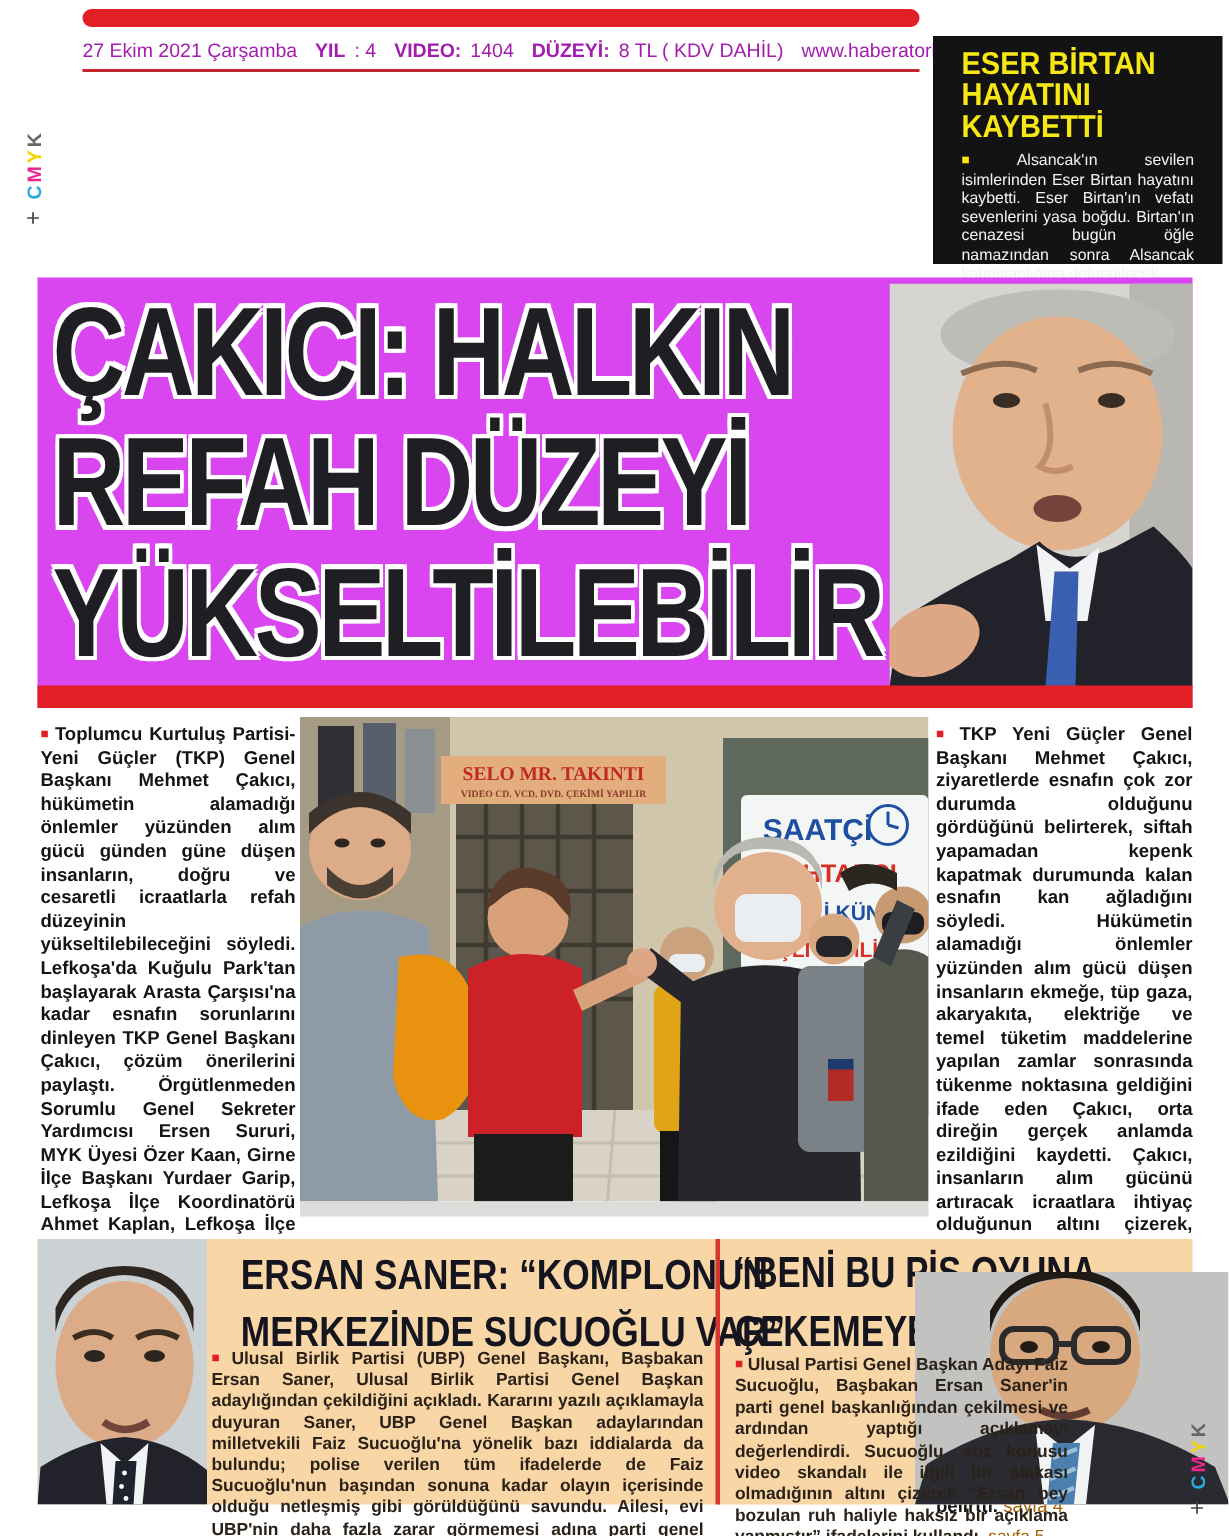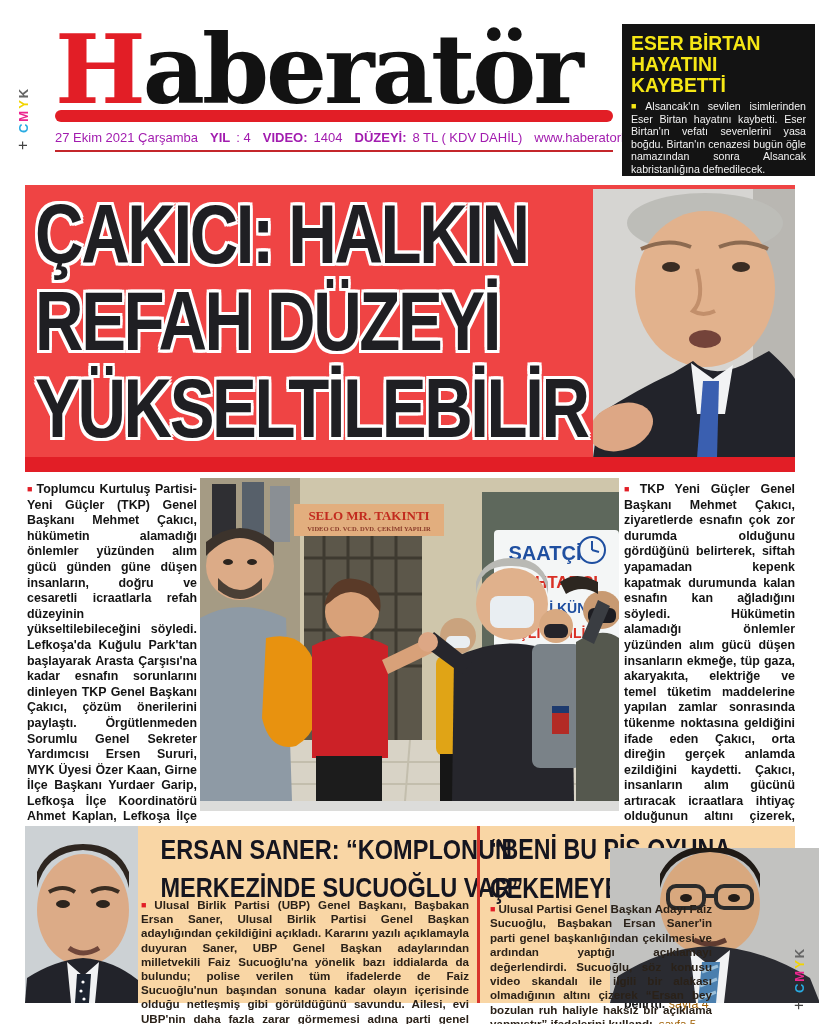--- a/index.html
+++ b/index.html
@@ -18,29 +18,29 @@
         font-size:96px;line-height:104px;letter-spacing:-3px;color:#121212;white-space:nowrap;}
   .logo .initial{color:#e21e26;}
   .logo-bar{height:12px;background:#e21e26;border-radius:6px;margin-top:-12px;}
   .dateline{display:flex;align-items:baseline;gap:6px;font-size:13px;margin-top:8px;color:#a21caf;white-space:nowrap;}
   .dateline .lab{font-weight:700;}
   .dateline .sp{flex:1}
   .date-rule{height:2px;background:#c4262b;margin-top:5px;}
 
   
   .obit{position:absolute;left:622px;top:24px;width:193px;height:152px;background:#131313;
-        padding:8px 9px;box-sizing:border-box;}
+        padding:8px 19px;box-sizing:border-box;}
   .obit-title{color:#f6e715;font-weight:800;font-size:21px;line-height:21px;
               transform:scaleX(.92);transform-origin:left top;width:108%;}
   .obit-body{margin-top:5px;color:#f3f3f3;font-size:10.6px;line-height:12.6px;text-align:justify;}
   .bullet{font-size:9px;vertical-align:1px;margin-right:3px;}
   .bullet.yellow{color:#f6e715}.bullet.red{color:#e21e26}
 
   
-  .lead{position:absolute;left:25px;top:185px;width:770px;height:287px;background:#ef4444;}
+  .lead{position:absolute;left:25px;top:185px;width:770px;height:287px;background:#d946ef;}
   .lead-photo{position:absolute;right:0;top:4px;width:202px;height:269px;}
   .lead-headline{position:absolute;left:10px;top:6px;z-index:3;}
   .hl-line{font-weight:800;font-size:84px;line-height:87px;letter-spacing:-3px;color:#1f1f23;
            white-space:nowrap;transform:scaleX(.8);transform-origin:left top;
            text-shadow:-3px -3px 0 #fff,3px -3px 0 #fff,-3px 3px 0 #fff,3px 3px 0 #fff,
                        0 -3px 0 #fff,0 3px 0 #fff,-3px 0 0 #fff,3px 0 0 #fff;}
   .lead-redbar{position:absolute;left:0;bottom:0;width:100%;height:15px;background:#e21e26;z-index:4;}
 
   
   .newscol{position:absolute;font-weight:700;font-size:12.4px;line-height:15.6px;
@@ -74,21 +74,20 @@
 <body>
 
 <div class="page">
 
   <div class="printmark" style="left:14px;top:150px;">
     <span class="plus">+</span>
     <span class="c">C</span><span class="m">M</span><span class="y">Y</span><span class="k">K</span>
   </div>
 
   <div class="masthead">
-    <div class="logo"><span class="initial">H</span><span>aberatör</span></div>
     <div class="logo-bar"></div>
     <div class="dateline">
       <span>27 Ekim 2021 Çarşamba</span>
         <span class="sp"></span>
       <span class="lab">YIL</span>
       <span>: 4</span>
         <span class="sp"></span>
       <span class="lab">VIDEO:</span>
       <span>1404</span>
         <span class="sp"></span>

